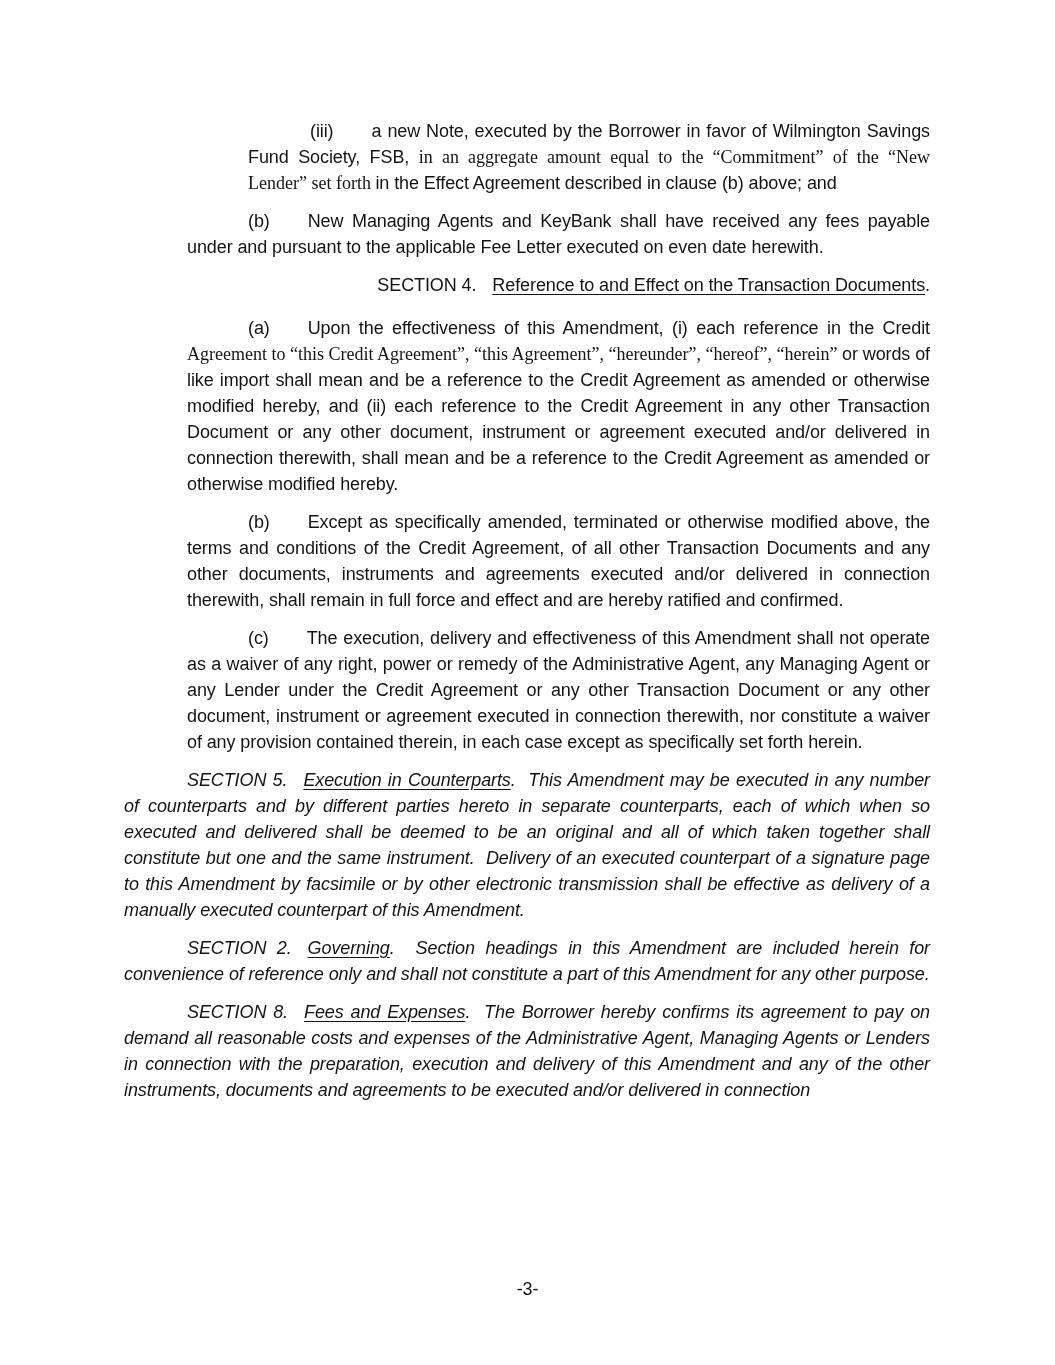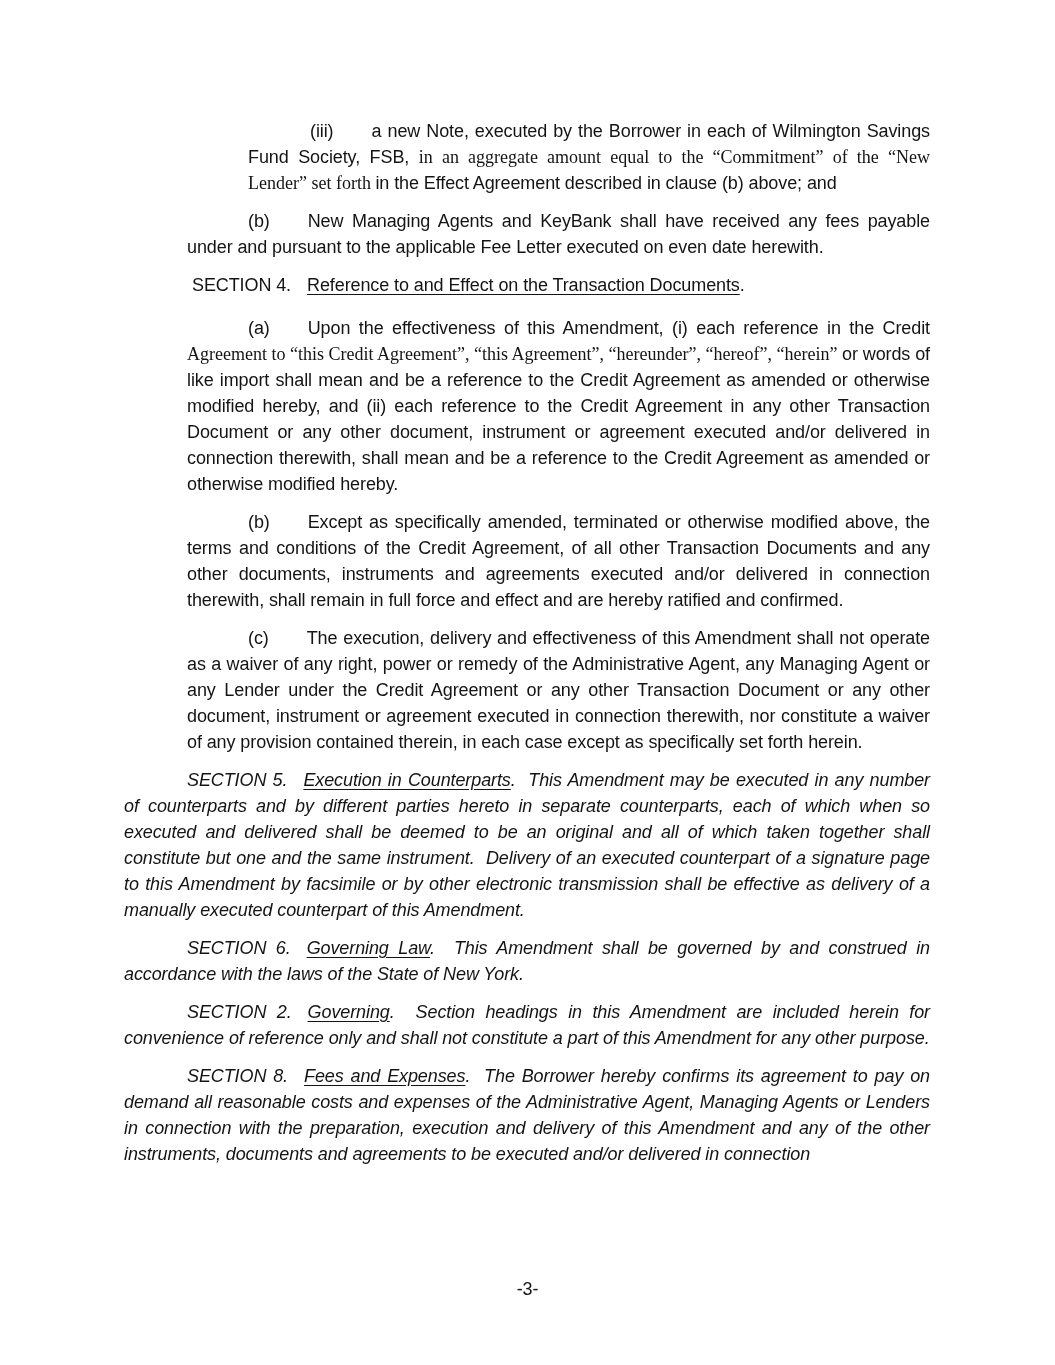--- a/index.html
+++ b/index.html
@@ -29,23 +29,23 @@
     text-align: justify;
   }
   
   .lvl1 { text-indent: 63px; font-style: italic; }
   
   .lvl2 { margin-left: 63px; text-indent: 61px; }
   
   .lvl3 { margin-left: 124px; text-indent: 62px; }
   
   .heading {
-    margin-left: 68px;
+    margin-left: 49px;
     text-indent: 0;
-    text-align: left;
+    text-align: right;
     margin-top: 4px;
     margin-bottom: 17px;
   }
   .gap { display: inline-block; }
   .serif {
     font-family: "Liberation Serif", serif;
     letter-spacing: 0;
   }
   .u {
     text-decoration: underline;
@@ -56,25 +56,24 @@
     top: 1276px;
     left: 0;
     width: 100%;
     text-align: center;
   }
 </style>
 </head>
 <body>
 
 <div class="page-content">
-    <p class="para lvl3"><span>(iii)</span><span class="gap" style="width: 38px;"></span><span>a new Note, executed by the Borrower in each of Wilmington Savings Fund Society, FSB, </span><span class="serif">in an aggregate amount equal to the “Commitment” of the “New Lender” set forth </span><span>in the Effect Agreement described in clause (b) above; and</span></p>
+    <p class="para lvl3"><span>(iii)</span><span class="gap" style="width: 38px;"></span><span>a new Note, executed by the Borrower in favor of Wilmington Savings Fund Society, FSB, </span><span class="serif">in an aggregate amount equal to the “Commitment” of the “New Lender” set forth </span><span>in the Effect Agreement described in clause (b) above; and</span></p>
     <p class="para lvl2"><span>(b)</span><span class="gap" style="width: 38px;"></span><span>New Managing Agents and KeyBank shall have received any fees payable under and pursuant to the applicable Fee Letter executed on even date herewith.</span></p>
     <p class="para heading"><span>SECTION 4.</span><span class="gap" style="width: 16px;"></span><span class="u">Reference to and Effect on the Transaction Documents</span><span>.</span></p>
     <p class="para lvl2"><span>(a)</span><span class="gap" style="width: 38px;"></span><span>Upon the effectiveness of this Amendment, (i) each reference in the Credit </span><span class="serif">Agreement to “this Credit Agreement”, “this Agreement”, “hereunder”, “hereof”, “herein” </span><span>or words of like import shall mean and be a reference to the Credit Agreement as amended or otherwise modified hereby, and (ii) each reference to the Credit Agreement in any other Transaction Document or any other document, instrument or agreement executed and/or delivered in connection therewith, shall mean and be a reference to the Credit Agreement as amended or otherwise modified hereby.</span></p>
     <p class="para lvl2"><span>(b)</span><span class="gap" style="width: 38px;"></span><span>Except as specifically amended, terminated or otherwise modified above, the terms and conditions of the Credit Agreement, of all other Transaction Documents and any other documents, instruments and agreements executed and/or delivered in connection therewith, shall remain in full force and effect and are hereby ratified and confirmed.</span></p>
     <p class="para lvl2"><span>(c)</span><span class="gap" style="width: 38px;"></span><span>The execution, delivery and effectiveness of this Amendment shall not operate as a waiver of any right, power or remedy of the Administrative Agent, any Managing Agent or any Lender under the Credit Agreement or any other Transaction Document or any other document, instrument or agreement executed in connection therewith, nor constitute a waiver of any provision contained therein, in each case except as specifically set forth herein.</span></p>
     <p class="para lvl1"><span>SECTION 5.</span><span class="gap" style="width: 16px;"></span><span class="u">Execution in Counterparts</span><span>.&nbsp; This Amendment may be executed in any number of counterparts and by different parties hereto in separate counterparts, each of which when so executed and delivered shall be deemed to be an original and all of which taken together shall constitute but one and the same instrument.&nbsp; Delivery of an executed counterpart of a signature page to this Amendment by facsimile or by other electronic transmission shall be effective as delivery of a manually executed counterpart of this Amendment.</span></p>
-    <p class="para lvl1"><span>SECTION 6.</span><span class="gap" style="width: 16px;"></span><span class="u">Governing Law</span><span>.&nbsp; This Amendment shall be governed by and construed in accordance with the laws of the State of New York.</span></p>
     <p class="para lvl1"><span>SECTION 2.</span><span class="gap" style="width: 16px;"></span><span class="u">Governing</span><span>.&nbsp; Section headings in this Amendment are included herein for convenience of reference only and shall not constitute a part of this Amendment for any other purpose.</span></p>
     <p class="para lvl1"><span>SECTION 8.</span><span class="gap" style="width: 16px;"></span><span class="u">Fees and Expenses</span><span>.&nbsp; The Borrower hereby confirms its agreement to pay on demand all reasonable costs and expenses of the Administrative Agent, Managing Agents or Lenders in connection with the preparation, execution and delivery of this Amendment and any of the other instruments, documents and agreements to be executed and/or delivered in connection</span></p>
   </div>
 
 <div class="footer">-3-</div>
 
 </body></html>

